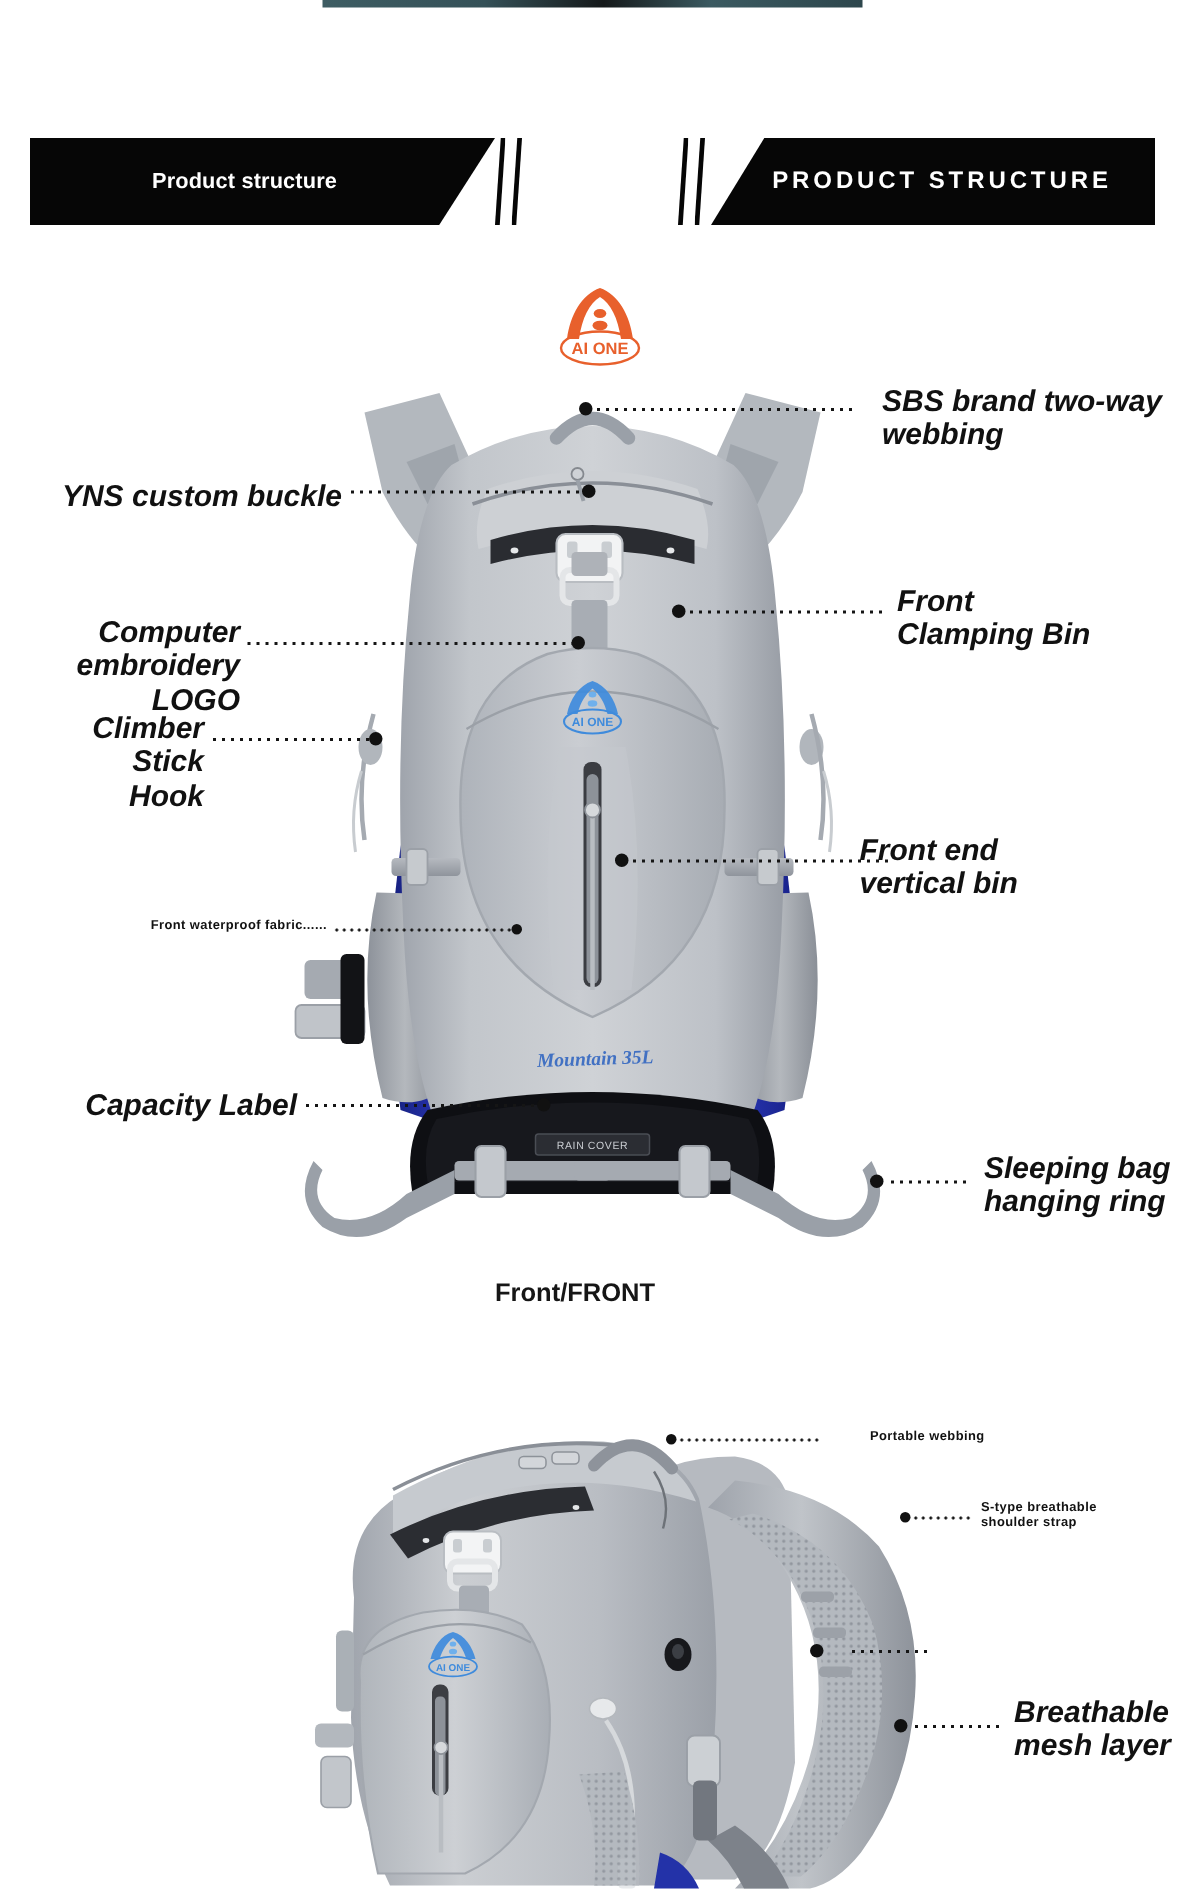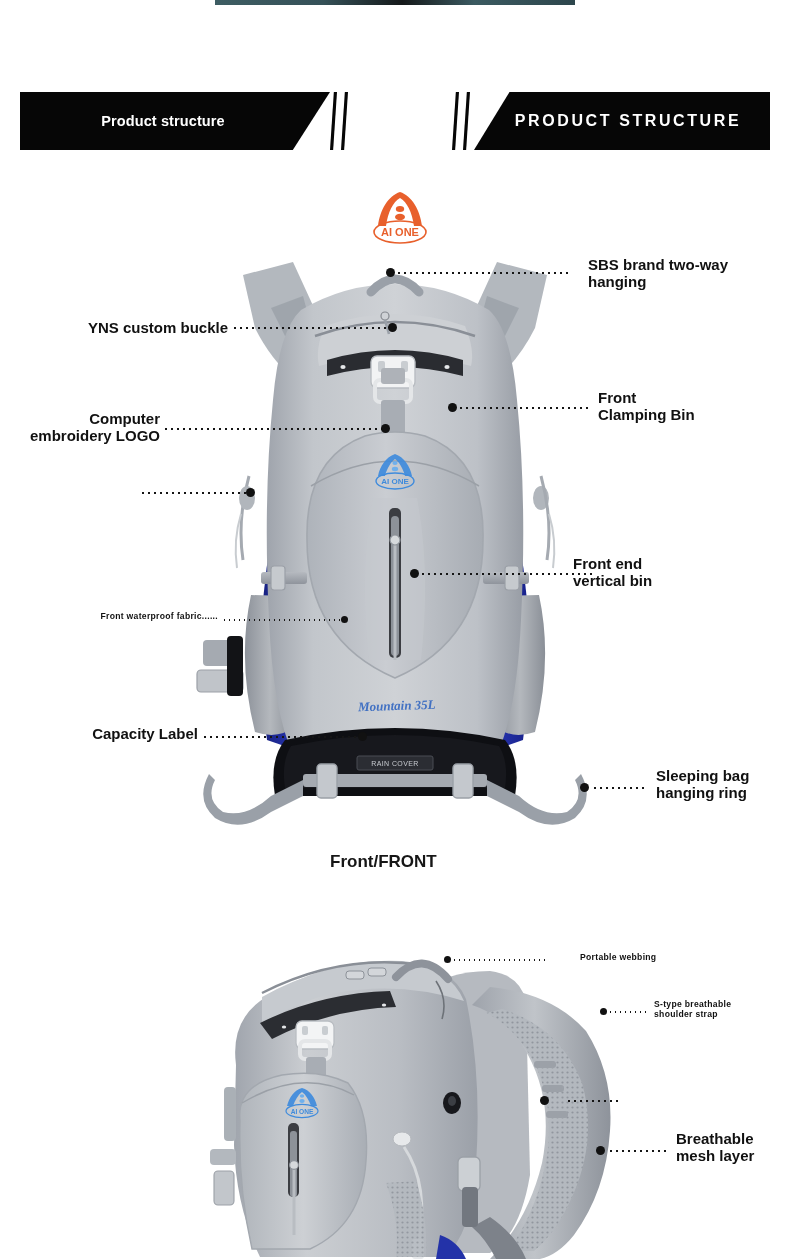--- a/index.html
+++ b/index.html
@@ -40,21 +40,21 @@
   .logo svg{display:block;}
 
   
   .figure{position:absolute;}
   .fig-front{left:175px;top:240px;width:440px;height:590px;}
   .fig-back{left:190px;top:935px;width:470px;height:325px;}
   .figure svg{display:block;width:100%;height:100%;}
 
   
   .callout{position:absolute;color:#111;font-weight:bold;line-height:1.12;}
-  .callout.big{font-size:15px;}
+  .callout.big{font-size:20px;font-style:italic;}
   .callout.small{font-size:8.6px;letter-spacing:.3px;}
   .callout.right{text-align:left;}
   .callout.left{text-align:right;}
   .caption{position:absolute;font-size:17px;font-weight:bold;color:#161616;}
 
   
   .leader{position:absolute;height:2px;
     background-image:radial-gradient(circle,#151515 40%,rgba(0,0,0,0) 41%);
     background-size:6px 2px;background-repeat:repeat-x;background-position:0 0;}
   .leader.thin{background-size:5px 2px;}
@@ -206,21 +206,21 @@
       <rect x="28" y="400" width="36" height="26" rx="4" fill="#a5aab1"></rect>
       <rect x="22" y="430" width="46" height="22" rx="4" fill="#c0c4c9" stroke="#9ba0a7" stroke-width="1.2"></rect>
       <rect x="52" y="396" width="16" height="60" rx="4" fill="#121316"></rect>
     </svg>
   </div>
 
   <div class="leader" style="left:390px;top:272px;width:182px;"></div>
   <div class="dot" style="left:386px;top:268px;"></div>
   <div class="callout big right" style="left:588px;top:257px;width:200px;">
     <span>SBS brand two-way</span><br>
-    <span>hanging</span>
+    <span>webbing</span>
   </div>
 
   <div class="leader" style="left:232px;top:327px;width:158px;"></div>
   <div class="dot" style="left:388px;top:323px;"></div>
   <div class="callout big left" style="left:20px;top:320px;width:208px;">
     <span>YNS custom buckle</span>
   </div>
 
   <div class="leader" style="left:452px;top:407px;width:140px;"></div>
   <div class="dot" style="left:448px;top:403px;"></div>
@@ -231,20 +231,24 @@
 
   <div class="leader" style="left:163px;top:428px;width:222px;"></div>
   <div class="dot" style="left:381px;top:424px;"></div>
   <div class="callout big left" style="left:10px;top:411px;width:150px;">
     <span>Computer</span><br>
     <span>embroidery LOGO</span>
   </div>
 
   <div class="leader" style="left:140px;top:492px;width:110px;"></div>
   <div class="dot" style="left:246px;top:488px;"></div>
+  <div class="callout big left" style="left:10px;top:475px;width:126px;">
+    <span>Climber Stick</span><br>
+    <span>Hook</span>
+  </div>
 
   <div class="leader" style="left:414px;top:573px;width:178px;"></div>
   <div class="dot" style="left:410px;top:569px;"></div>
   <div class="callout big right" style="left:573px;top:556px;width:180px;">
     <span>Front end</span><br>
     <span>vertical bin</span>
   </div>
 
   <div class="leader thin" style="left:222px;top:619px;width:124px;"></div>
   <div class="dot sm" style="left:341px;top:616px;"></div>

